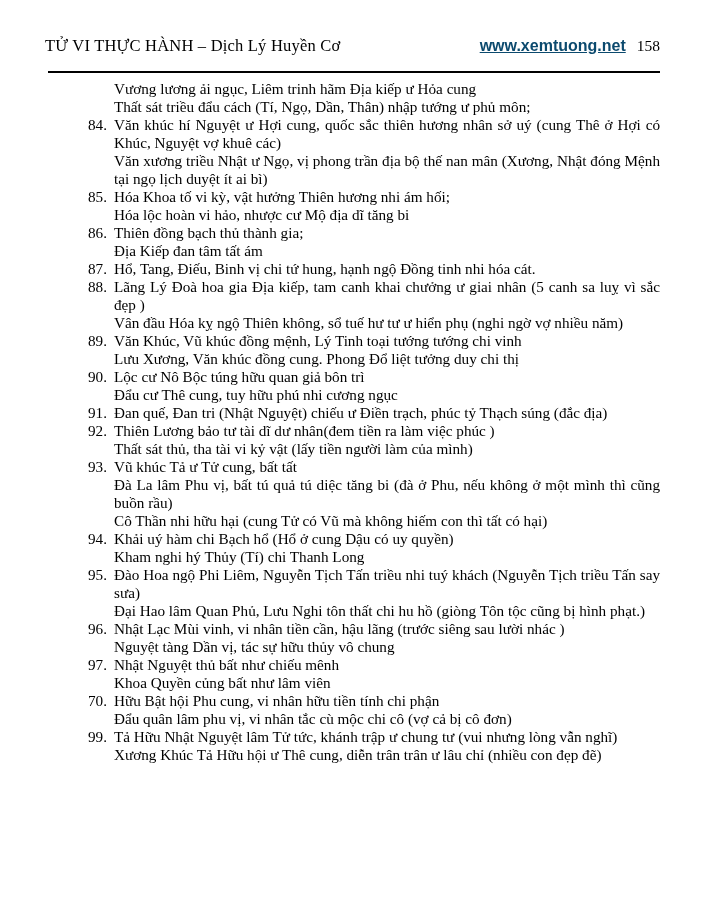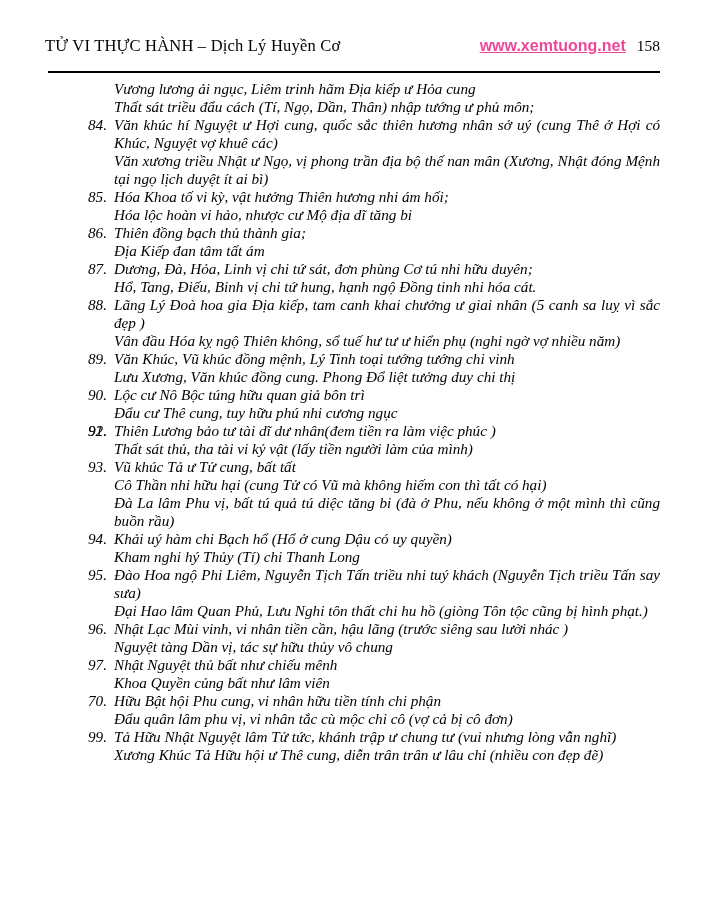--- a/index.html
+++ b/index.html
@@ -25,21 +25,21 @@
   .doc-title {
     font-size: 16.5px;
     letter-spacing: 0.2px;
     white-space: nowrap;
   }
   .header-right { white-space: nowrap; }
   .site-link {
     font-family: "Liberation Sans", sans-serif;
     font-weight: bold;
     font-size: 16px;
-    color: #ec4899;
+    color: #0c4a6e;
     text-decoration: underline;
     cursor: pointer;
   }
   .page-num {
     font-size: 15.5px;
     margin-left: 7px;
     margin-top: 32px;
   }
   .rule {
     position: absolute;
@@ -54,21 +54,20 @@
     left: 88px;
     top: 80px;
     width: 572px;
     font-size: 15.2px;
     line-height: 18px;
   }
   .para {
     position: relative;
     padding-left: 26px;
     text-align: justify;
-    font-style: italic;
   }
   .num {
     position: absolute;
     left: 0;
     top: 0;
   }
 </style>
 </head>
 <body>
 
@@ -86,34 +85,34 @@
 
   <div class="content" id="content">
       <div class="para"><span>Vương lương ải ngục, Liêm trinh hãm Địa kiếp ư Hỏa cung</span></div>
       <div class="para"><span>Thất sát triều đẩu cách (Tí, Ngọ, Dần, Thân) nhập tướng ư phủ môn;</span></div>
       <div class="para"><span class="num">84.</span><span>Văn khúc hí Nguyệt ư Hợi cung, quốc sắc thiên hương nhân sở uý (cung Thê ở Hợi có Khúc, Nguyệt vợ khuê các)</span></div>
       <div class="para"><span>Văn xương triều Nhật ư Ngọ, vị phong trần địa bộ thế nan mân (Xương, Nhật đóng Mệnh tại ngọ lịch duyệt ít ai bì)</span></div>
       <div class="para"><span class="num">85.</span><span>Hóa Khoa tố vi kỳ, vật hưởng Thiên hương nhi ám hối;</span></div>
       <div class="para"><span>Hóa lộc hoàn vi hảo, nhược cư Mộ địa dĩ tăng bi</span></div>
       <div class="para"><span class="num">86.</span><span>Thiên đồng bạch thủ thành gia;</span></div>
       <div class="para"><span>Địa Kiếp đan tâm tất ám</span></div>
-      <div class="para"><span class="num">87.</span><span>Dương, Đà, Hỏa, Linh vị chi tứ sát, đơn phùng Cơ tú nhi hữu duyên;</span></div>
+      <div class="para"><span class="num">87.</span></div>
       <div class="para"><span>Hổ, Tang, Điếu, Binh vị chi tứ hung, hạnh ngộ Đồng tinh nhi hóa cát.</span></div>
       <div class="para"><span class="num">88.</span><span>Lãng Lý Đoà hoa gia Địa kiếp, tam canh khai chưởng ư giai nhân (5 canh sa luỵ vì sắc đẹp )</span></div>
       <div class="para"><span>Vân đầu Hóa kỵ ngộ Thiên không, sổ tuế hư tư ư hiển phụ (nghi ngờ vợ nhiều năm)</span></div>
       <div class="para"><span class="num">89.</span><span>Văn Khúc, Vũ khúc đồng mệnh, Lý Tinh toại tướng tướng chi vinh</span></div>
       <div class="para"><span>Lưu Xương, Văn khúc đồng cung. Phong Đổ liệt tưởng duy chi thị</span></div>
       <div class="para"><span class="num">90.</span><span>Lộc cư Nô Bộc túng hữu quan giả bôn trì</span></div>
       <div class="para"><span>Đẩu cư Thê cung, tuy hữu phú nhi cương ngục</span></div>
-      <div class="para"><span class="num">91.</span></div>
+      <div class="para"><span class="num">91.</span><span>Đan quế, Đan tri (Nhật Nguyệt) chiếu ư Điền trạch, phúc tỷ Thạch súng (đắc địa)</span></div>
       <div class="para"><span class="num">92.</span><span>Thiên Lương bảo tư tài dĩ dư nhân(đem tiền ra làm việc phúc )</span></div>
       <div class="para"><span>Thất sát thủ, tha tài vi kỷ vật (lấy tiền người làm của mình)</span></div>
       <div class="para"><span class="num">93.</span><span>Vũ khúc Tả ư  Tử cung, bất tất</span></div>
+      <div class="para"><span>Đà  La lâm Phu vị, bất tú quả tú diệc tăng bi (đà ở Phu, nếu không ở một mình thì cũng buồn rầu)</span></div>
       <div class="para"><span>Cô Thần nhi hữu hại (cung Tử có Vũ mà không hiếm con thì tất có hại)</span></div>
-      <div class="para"><span>Đà  La lâm Phu vị, bất tú quả tú diệc tăng bi (đà ở Phu, nếu không ở một mình thì cũng buồn rầu)</span></div>
       <div class="para"><span class="num">94.</span><span>Khải uý hàm chi Bạch hổ (Hổ ở cung Dậu có uy quyền)</span></div>
       <div class="para"><span>Kham nghi hý Thủy (Tí) chi Thanh Long</span></div>
       <div class="para"><span class="num">95.</span><span>Đào Hoa ngộ Phi Liêm, Nguyễn Tịch Tấn triều nhi tuý khách (Nguyễn Tịch triều Tấn say sưa)</span></div>
       <div class="para"><span>Đại Hao lâm Quan Phủ, Lưu Nghi tôn thất chi hu hồ (giòng Tôn tộc cũng bị hình phạt.)</span></div>
       <div class="para"><span class="num">96.</span><span>Nhật Lạc Mùi vinh, vi nhân tiền cần, hậu lãng (trước siêng sau lười nhác )</span></div>
       <div class="para"><span>Nguyệt tàng Dần vị, tác sự hữu thủy vô chung</span></div>
       <div class="para"><span class="num">97.</span><span>Nhật Nguyệt thủ bất như chiếu mênh</span></div>
       <div class="para"><span>Khoa Quyền củng bất như lâm viên</span></div>
       <div class="para"><span class="num">70.</span><span>Hữu Bật hội Phu cung, vi nhân hữu tiền tính chi phận</span></div>
       <div class="para"><span>Đẩu quân lâm phu vị, vi nhân tắc cù mộc chi cô (vợ cả bị cô đơn)</span></div>

